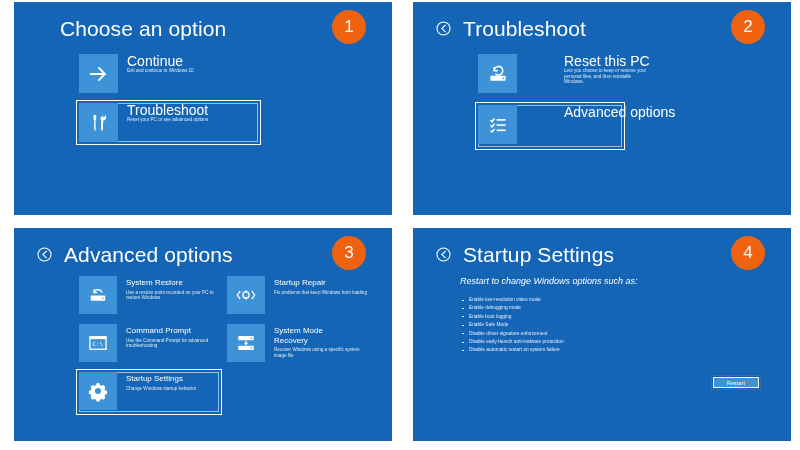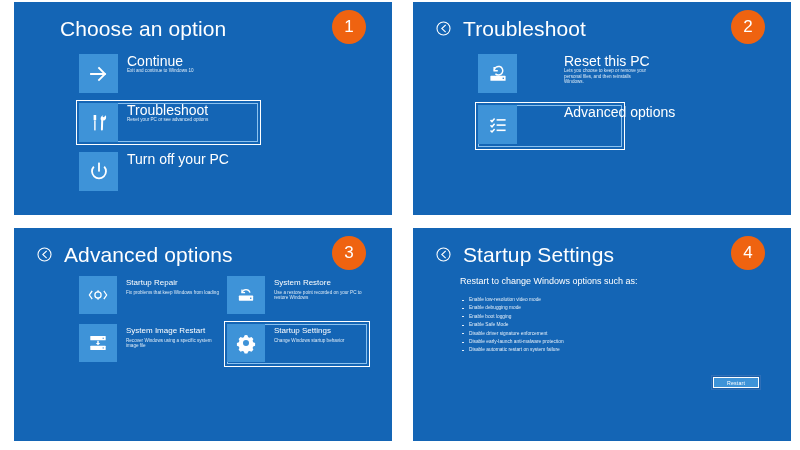--- a/index.html
+++ b/index.html
@@ -114,20 +114,21 @@
   #p3 .tname{font-size:8px;line-height:9.5px;}
   #p3 .tdesc{max-width:96px;}
 
   
   .ss-body{margin:4px 0 0 47px;}
   .ss-lead{
     font-size:9px;
     line-height:12px;
     color:#ffffff;
     margin-bottom:9px;
+    font-style:italic;
   }
   .ss-list{list-style:none;margin:0;padding:0;}
   .ss-list li{
     font-size:4.8px;
     line-height:8.4px;
     color:#e3eef9;
     position:relative;
     padding-left:9px;
   }
   .ss-list li:before{
@@ -191,32 +192,20 @@
             <rect x="7.2" y="9.4" width="1.4" height="10" fill="#fff"></rect>
             <path d="M16.4 4.2a3.3 3.3 0 0 0-2.2 5.2l-.3 9.1a1 1 0 0 0 2 .1l.3-9a3.3 3.3 0 0 0 2.3-5.3l-1.5 2-1.6-.5z" fill="#fff"></path>
           </svg>
         </div>
         <div class="tiletxt">
           <div class="tname">Troubleshoot</div>
           <div class="tdesc">Reset your PC or see advanced options</div>
         </div>
       </div>
 
-      <div class="tile">
-        <div class="tileicon">
-          <svg width="24" height="24" viewBox="0 0 24 24">
-            <path d="M6.8 6.6a7 7 0 1 0 10.4 0" fill="none" stroke="#ffffff" stroke-width="1.8"></path>
-            <rect x="11.1" y="2.6" width="1.8" height="9" fill="#ffffff"></rect>
-          </svg>
-        </div>
-        <div class="tiletxt">
-          <div class="tname">Turn off your PC</div>
-          <div class="tdesc"></div>
-        </div>
-      </div>
 
     </div>
   </div>
 
   <div class="panel" id="p2">
     <div class="badge">2</div>
 
     <div class="hdr" style="margin-left:22px">
       <span class="backarrow">
         <svg width="17" height="17" viewBox="0 0 24 24">
@@ -279,62 +268,75 @@
         </svg>
       </span>
       <div class="title">Advanced options</div>
     </div>
 
     <div class="tiles">
 
       <div class="tile">
         <div class="tileicon">
           <svg width="22" height="22" viewBox="0 0 24 24">
+            <path d="M7.6 9.4a4.6 4.6 0 0 1 8.8 0" fill="none" stroke="#ffffff" stroke-width="1.4"></path>
+            <path d="M7.6 5.9v3.6h3.4" fill="none" stroke="#ffffff" stroke-width="1.4"></path>
+            <rect x="4.2" y="12.6" width="15.6" height="5.6" rx="0.7" fill="#ffffff"></rect>
+            <rect x="16.4" y="14.8" width="1.5" height="1.5" fill="#3e93d8"></rect>
+          </svg>
+        </div>
+        <div class="tiletxt">
+          <div class="tname">System Restore</div>
+          <div class="tdesc">Use a restore point recorded on your PC to restore Windows</div>
+        </div>
+      </div>
+
+      <div class="tile">
+        <div class="tileicon">
+          <svg width="22" height="22" viewBox="0 0 24 24">
             <path d="M5.2 8.2L2.6 12l2.6 3.8M18.8 8.2L21.4 12l-2.6 3.8" fill="none" stroke="#ffffff" stroke-width="1.4" stroke-linecap="square"></path>
             <circle cx="12" cy="12" r="3.4" fill="none" stroke="#ffffff" stroke-width="1.4"></circle>
             <rect x="11.3" y="6.9" width="1.5" height="2.2" fill="#ffffff"></rect>
             <rect x="11.3" y="14.9" width="1.5" height="2.2" fill="#ffffff"></rect>
           </svg>
         </div>
         <div class="tiletxt">
           <div class="tname">Startup Repair</div>
           <div class="tdesc">Fix problems that keep Windows from loading</div>
         </div>
       </div>
 
-      <div class="tile">
-        <div class="tileicon">
-          <svg width="22" height="22" viewBox="0 0 24 24">
-            <path d="M7.6 9.4a4.6 4.6 0 0 1 8.8 0" fill="none" stroke="#ffffff" stroke-width="1.4"></path>
-            <path d="M7.6 5.9v3.6h3.4" fill="none" stroke="#ffffff" stroke-width="1.4"></path>
-            <rect x="4.2" y="12.6" width="15.6" height="5.6" rx="0.7" fill="#ffffff"></rect>
-            <rect x="16.4" y="14.8" width="1.5" height="1.5" fill="#3e93d8"></rect>
-          </svg>
-        </div>
-        <div class="tiletxt">
-          <div class="tname">System Restore</div>
-          <div class="tdesc">Use a restore point recorded on your PC to restore Windows</div>
-        </div>
-      </div>
-
-
+
+      <div class="tile">
+        <div class="tileicon">
+          <svg width="22" height="22" viewBox="0 0 24 24">
+            <rect x="3.2" y="5.2" width="17.6" height="13.6" fill="none" stroke="#ffffff" stroke-width="1.4"></rect>
+            <rect x="3.2" y="5.2" width="17.6" height="2.6" fill="#ffffff"></rect>
+            <text x="6" y="15.6" font-family="DejaVu Sans Mono, monospace" font-size="6.4" fill="#ffffff">C:\</text>
+          </svg>
+        </div>
+        <div class="tiletxt">
+          <div class="tname">Command Prompt</div>
+          <div class="tdesc">Use the Command Prompt for advanced troubleshooting</div>
+        </div>
+      </div>
 
       <div class="tile">
         <div class="tileicon">
           <svg width="22" height="22" viewBox="0 0 24 24">
             <rect x="3.6" y="4.4" width="16.8" height="4.6" rx="0.6" fill="#ffffff"></rect>
             <rect x="17" y="6.2" width="1.4" height="1.2" fill="#3e93d8"></rect>
             <rect x="3.6" y="15" width="16.8" height="4.6" rx="0.6" fill="#ffffff"></rect>
             <rect x="17" y="16.8" width="1.4" height="1.2" fill="#3e93d8"></rect>
             <rect x="11.2" y="9.6" width="1.6" height="3.3" fill="#ffffff"></rect>
             <path d="M9.6 12.1l2.4 2.4 2.4-2.4z" fill="#ffffff"></path>
           </svg>
         </div>
         <div class="tiletxt">
-          <div class="tname wrap" style="max-width:80px">System Image Restart</div>
+          <div class="tname wrap" style="max-width:80px">System Mode Recovery</div>
           <div class="tdesc">Recover Windows using a specific system image file</div>
         </div>
       </div>
 
       <div class="tile sel">
         <div class="tileicon">
           <svg width="22" height="22" viewBox="0 0 24 24">
             <path d="M12 3.2l1.5.35.9 2.1 1.5.62 2.05-.85 2.1 2.1-.85 2.05.62 1.5 2.1.9v3l-2.1.9-.62 1.5.85 2.05-2.1 2.1-2.05-.85-1.5.62-.9 2.1h-3l-.9-2.1-1.5-.62-2.05.85-2.1-2.1.85-2.05-.62-1.5-2.1-.9v-3l2.1-.9.62-1.5-.85-2.05 2.1-2.1 2.05.85 1.5-.62.9-2.1z" fill="#ffffff"></path>
             <circle cx="12" cy="12" r="3.3" fill="#3e93d8"></circle>
           </svg>

